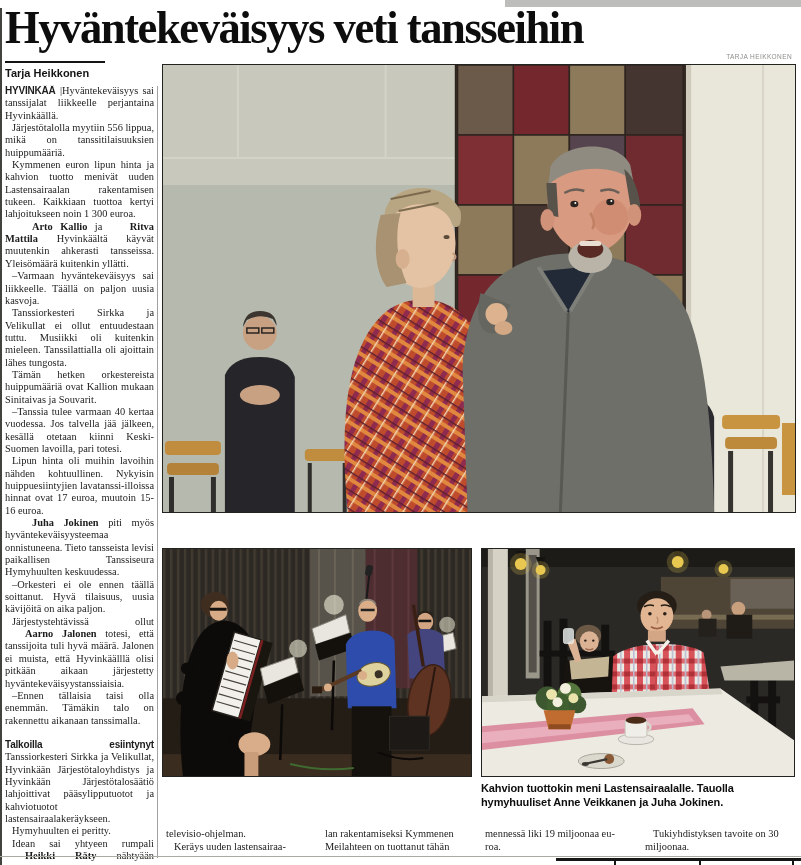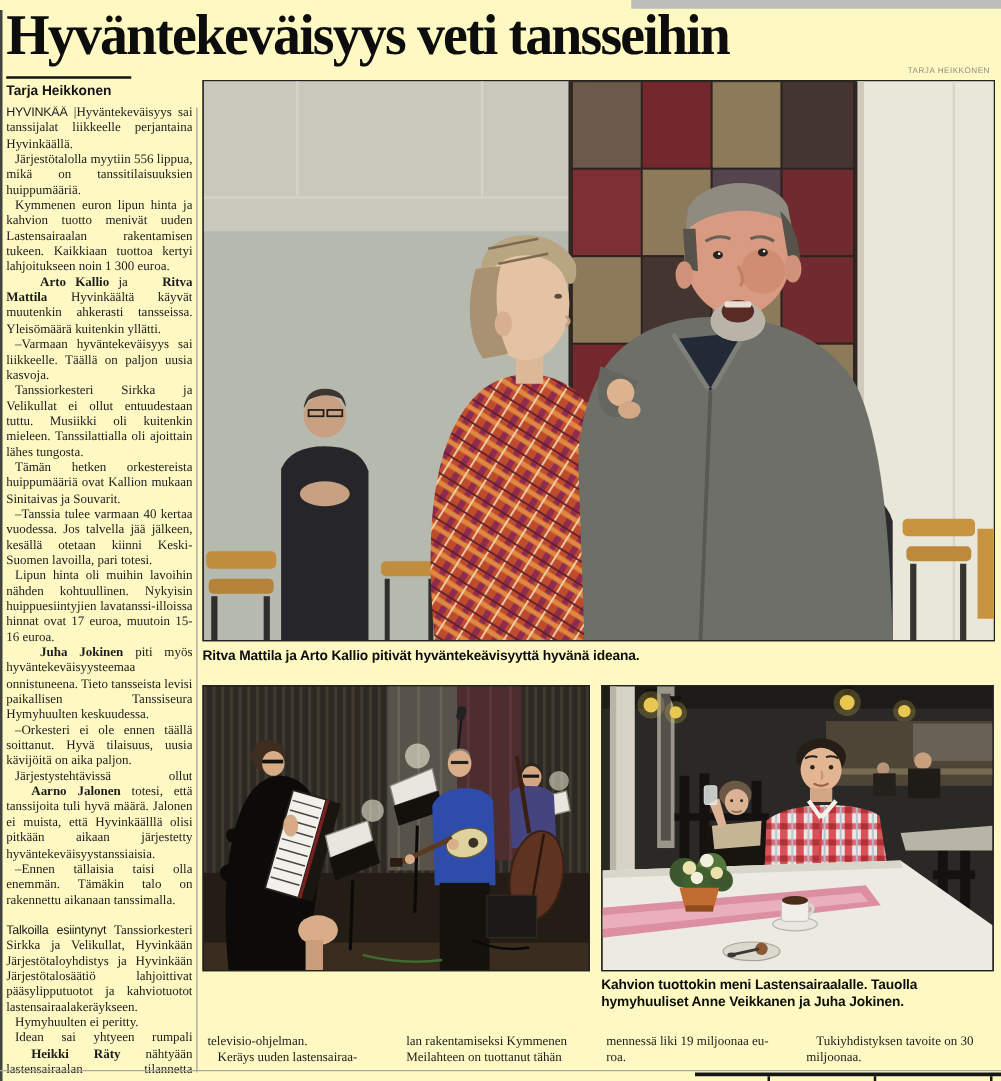--- a/index.html
+++ b/index.html
@@ -1,37 +1,37 @@
 <!DOCTYPE html>
 <html><head>
 <meta charset="utf-8">
 <style>
   html,body{margin:0;padding:0;background:#e8e8e6;}
-  #page{position:relative;width:801px;height:865px;background:#fef9c3;overflow:hidden;
+  #page{position:relative;width:801px;height:865px;background:#ffffff;overflow:hidden;
         font-family:"Liberation Serif",serif;color:#1c1c1c;}
   .abs{position:absolute;}
   
   #headline{left:5px;top:0px;width:730px;font-family:"Liberation Serif",serif;
     font-size:46px;font-weight:bold;letter-spacing:-1.5px;line-height:56px;color:#0d0d0d;
     transform:scaleX(.97);transform-origin:left top;white-space:nowrap;}
   #top-strip{left:505px;top:0;width:296px;height:7px;background:#bdbdbb;}
   #left-edge{left:0;top:8px;width:2px;height:857px;background:#42423e;}
   #photo-credit{left:520px;top:53px;width:272px;text-align:right;
     font-family:"Liberation Sans",sans-serif;font-size:6.5px;letter-spacing:.4px;color:#8c8c88;}
   #byline-rule{left:5px;top:61px;width:100px;height:2px;background:#141414;}
   #byline{left:5px;top:67px;font-family:"Liberation Sans",sans-serif;font-weight:bold;
     font-size:11px;color:#141414;}
   
   #col-rule{left:157px;top:86px;width:1px;height:772px;background:#a2a29c;}
   #body-col{left:5px;top:85px;width:149px;height:777px;overflow:hidden;
     font-size:10.4px;line-height:12.35px;text-align:justify;}
   #body-col p{margin:0;}
   #body-col p.ind{text-indent:7px;}
   #body-col p.gap{margin-top:12px;}
-  .lead{font-family:"Liberation Sans",sans-serif;font-weight:normal;font-size:10px;letter-spacing:-.2px;}
+  .lead{font-family:"Liberation Sans",sans-serif;font-weight:bold;font-size:10px;letter-spacing:-.2px;}
   .b{font-weight:bold;margin-left:20px;}
   
   .photo{border:1px solid #23231f;box-sizing:border-box;background:#222;}
   #photo-main{left:162px;top:64px;width:634px;height:449px;}
   #photo-band{left:162px;top:548px;width:310px;height:229px;}
   #photo-cafe{left:481px;top:548px;width:314px;height:229px;}
   .photo svg{display:block;width:100%;height:100%;}
   
   .caption{font-family:"Liberation Sans",sans-serif;font-weight:bold;font-size:11px;
     line-height:14px;color:#0d0d0d;letter-spacing:-.1px;}
@@ -200,21 +200,20 @@
         <path d="M428,148 q6,10 2,16" stroke="#c08063" stroke-width="2.5" fill="none"></path>
         <ellipse cx="428" cy="184" rx="13" ry="9" fill="#5a2a24"></ellipse>
         <rect x="417" y="176" width="22" height="5" rx="2.5" fill="#e8ded2"></rect>
       </g>
       <g>
         <circle cx="334" cy="249" r="11" fill="#ddb38f"></circle>
         <ellipse cx="341" cy="263" rx="9" ry="7" fill="#d3a884"></ellipse>
       </g>
     </svg>
   </div>
-  <div class="abs caption" id="caption-main">Ritva Mattila ja Arto Kallio pitivät hyväntekeävisyyttä hyvänä ideana.</div>
 
   <div class="abs photo" id="photo-band">
     <svg viewBox="0 0 310 228" preserveAspectRatio="none">
       <defs>
         <pattern id="cstr" width="7" height="10" patternUnits="userSpaceOnUse">
           <rect width="7" height="10" fill="#2c2823"></rect>
           <rect width="2.5" height="10" fill="#403a31"></rect>
         </pattern>
       </defs>
       <rect width="310" height="228" fill="#161310"></rect>

